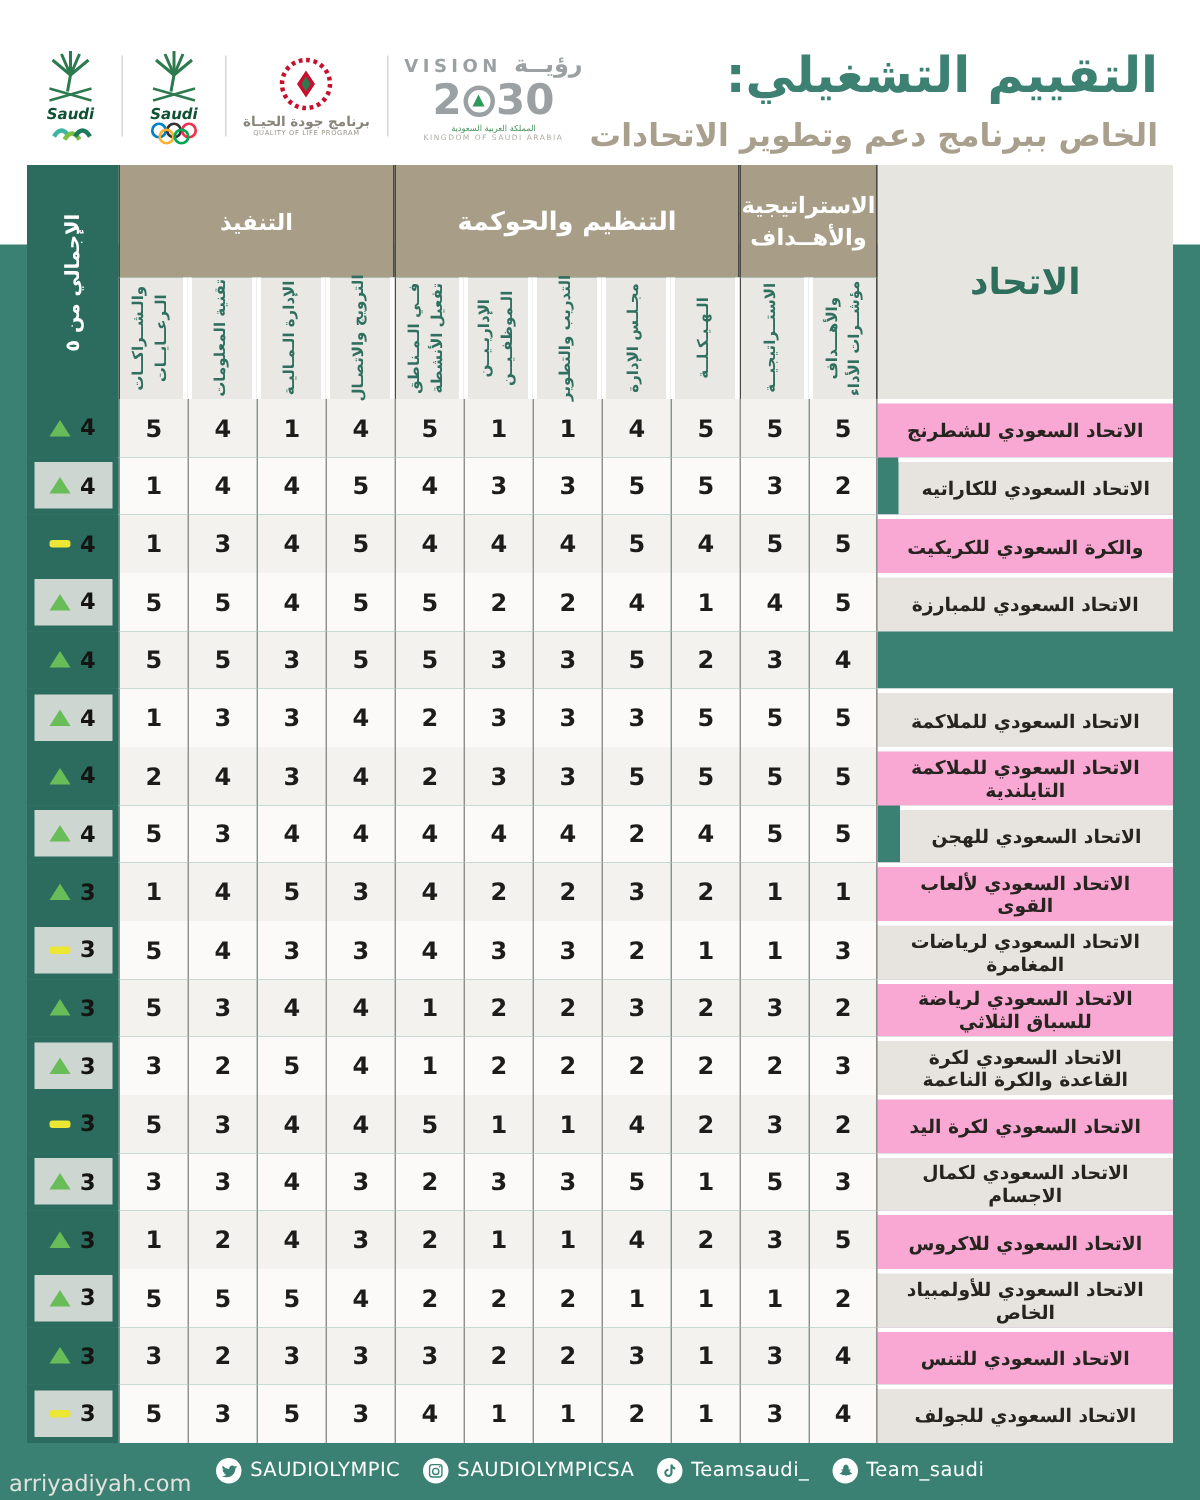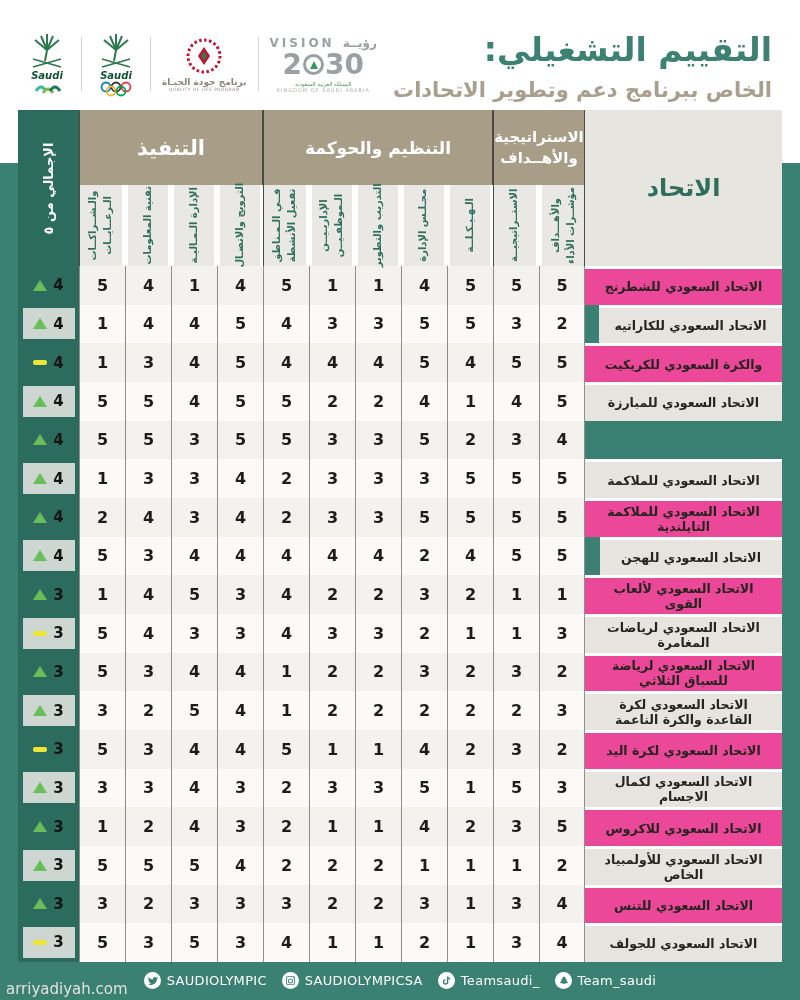--- a/index.html
+++ b/index.html
@@ -10,54 +10,54 @@
   
   .hdr-title { position:absolute; top:30px; right:28px; font-size:33px; font-weight:bold; color:#3c8172; text-align:right; }
   .hdr-sub { position:absolute; top:78px; right:28px; font-size:21px; font-weight:bold; color:#a89f8c; text-align:right; }
 
   .logos { position:absolute; top:26px; left:24px; height:76px; display:flex; direction:ltr; align-items:center; gap:11px; }
   .vdiv { width:1px; height:54px; background:#d8d6d2; }
   .logo-block { display:flex; flex-direction:column; align-items:center; justify-content:center; }
   .qol-ar { font-size:9px; font-weight:bold; color:#8a857b; margin-top:1px; }
   .qol-en { font-size:4.5px; color:#9a958c; letter-spacing:.4px; }
   .v2030-row1 { display:flex; gap:8px; align-items:baseline; color:#9ba1a3; font-size:12px; letter-spacing:3px; font-weight:bold; }
-  .v2030-row1 .ar { letter-spacing:0; font-size:12px; }
+  .v2030-row1 .ar { letter-spacing:0; font-size:16px; }
   .v2030-row2 { display:flex; align-items:center; gap:1px; color:#9ba1a3; font-size:28px; font-weight:bold; line-height:1; margin-top:1px; }
   .palm0 { width:21px; height:21px; border:3.5px solid #9ba1a3; border-radius:50%; display:flex; align-items:center; justify-content:center; }
   .palm0 i { display:block; width:0; height:0; border-left:4px solid transparent; border-right:4px solid transparent; border-bottom:8px solid #2d9a5c; }
   .v2030-row3 { font-size:5.5px; color:#4a9460; margin-top:2px; }
   .v2030-row4 { font-size:5px; color:#b0aca6; letter-spacing:1px; }
 
   
   .tbl { position:absolute; top:110px; left:18px; width:764px; height:852px;
          display:grid; direction:rtl;
          grid-template-columns:197px repeat(11,46px) 61px;
          grid-template-rows:75px 81px repeat(18,38.67px); }
 
   .fed-h { grid-column:1; grid-row:1/3; background:#e7e5e0; color:#2e6e5c;
            font-size:24px; font-weight:bold; display:flex; align-items:center; justify-content:center; }
   .group { background:#a89e88; color:#fff; font-weight:bold; display:flex; align-items:center; justify-content:center;
            text-align:center; border-left:1px solid #4a4a44; border-right:1px solid #4a4a44; padding:0 6px; }
   .g-strategy { grid-column:2/4; grid-row:1; font-size:15px; line-height:1.35; }
   .g-org { grid-column:4/9; grid-row:1; font-size:17px; }
-  .g-exec { grid-column:9/13; grid-row:1; font-size:21px;text-align:right; }
+  .g-exec { grid-column:9/13; grid-row:1; font-size:15px;text-align:right; }
   .total-h { grid-column:13; grid-row:1/3; background:#2c6c5e; display:flex; align-items:center; justify-content:center; }
   .total-h .vt { color:#fff; font-size:13px; font-weight:bold; white-space:nowrap; }
 
   .subhead { background:#eae8e4; display:flex; align-items:center; justify-content:center;
              border-left:3px solid #fff; border-right:3px solid #fff; overflow:visible; }
   .subhead.gb-r { border-right:1px solid #4a4a44; }
   .subhead.gb-l { border-left:1px solid #4a4a44; }
   .vt { transform:rotate(-90deg); display:flex; flex-direction:column; align-items:center; }
   .subhead .vt div { white-space:nowrap; color:#2f6f5f; font-size:10px; font-weight:bold; line-height:1.45; }
 
   .name { display:flex; align-items:center; justify-content:center; text-align:center;
           font-size:12.5px; font-weight:bold; color:#26241f; line-height:1.2; padding:0 10px;
           border-top:3px solid #fff; }
-  .name.odd { background:#ec4899; }
+  .name.odd { background:#f9a8d4; }
   .name.even { background:#e7e4df; }
 
   .score { display:flex; align-items:center; justify-content:center; font-size:16px; font-weight:bold;
            color:#1c1c1a; border-left:1px solid #8f8e89; }
   .score.first { border-right:1px solid #8f8e89; }
   .score.odd { background:#f3f2ee; }
   .score.even { background:#fbfaf8; }
 
   .total { background:#2c6c5e; display:flex; align-items:center; justify-content:center; }
   .tbox { direction:ltr; display:flex; align-items:center; justify-content:center; gap:6px; }

